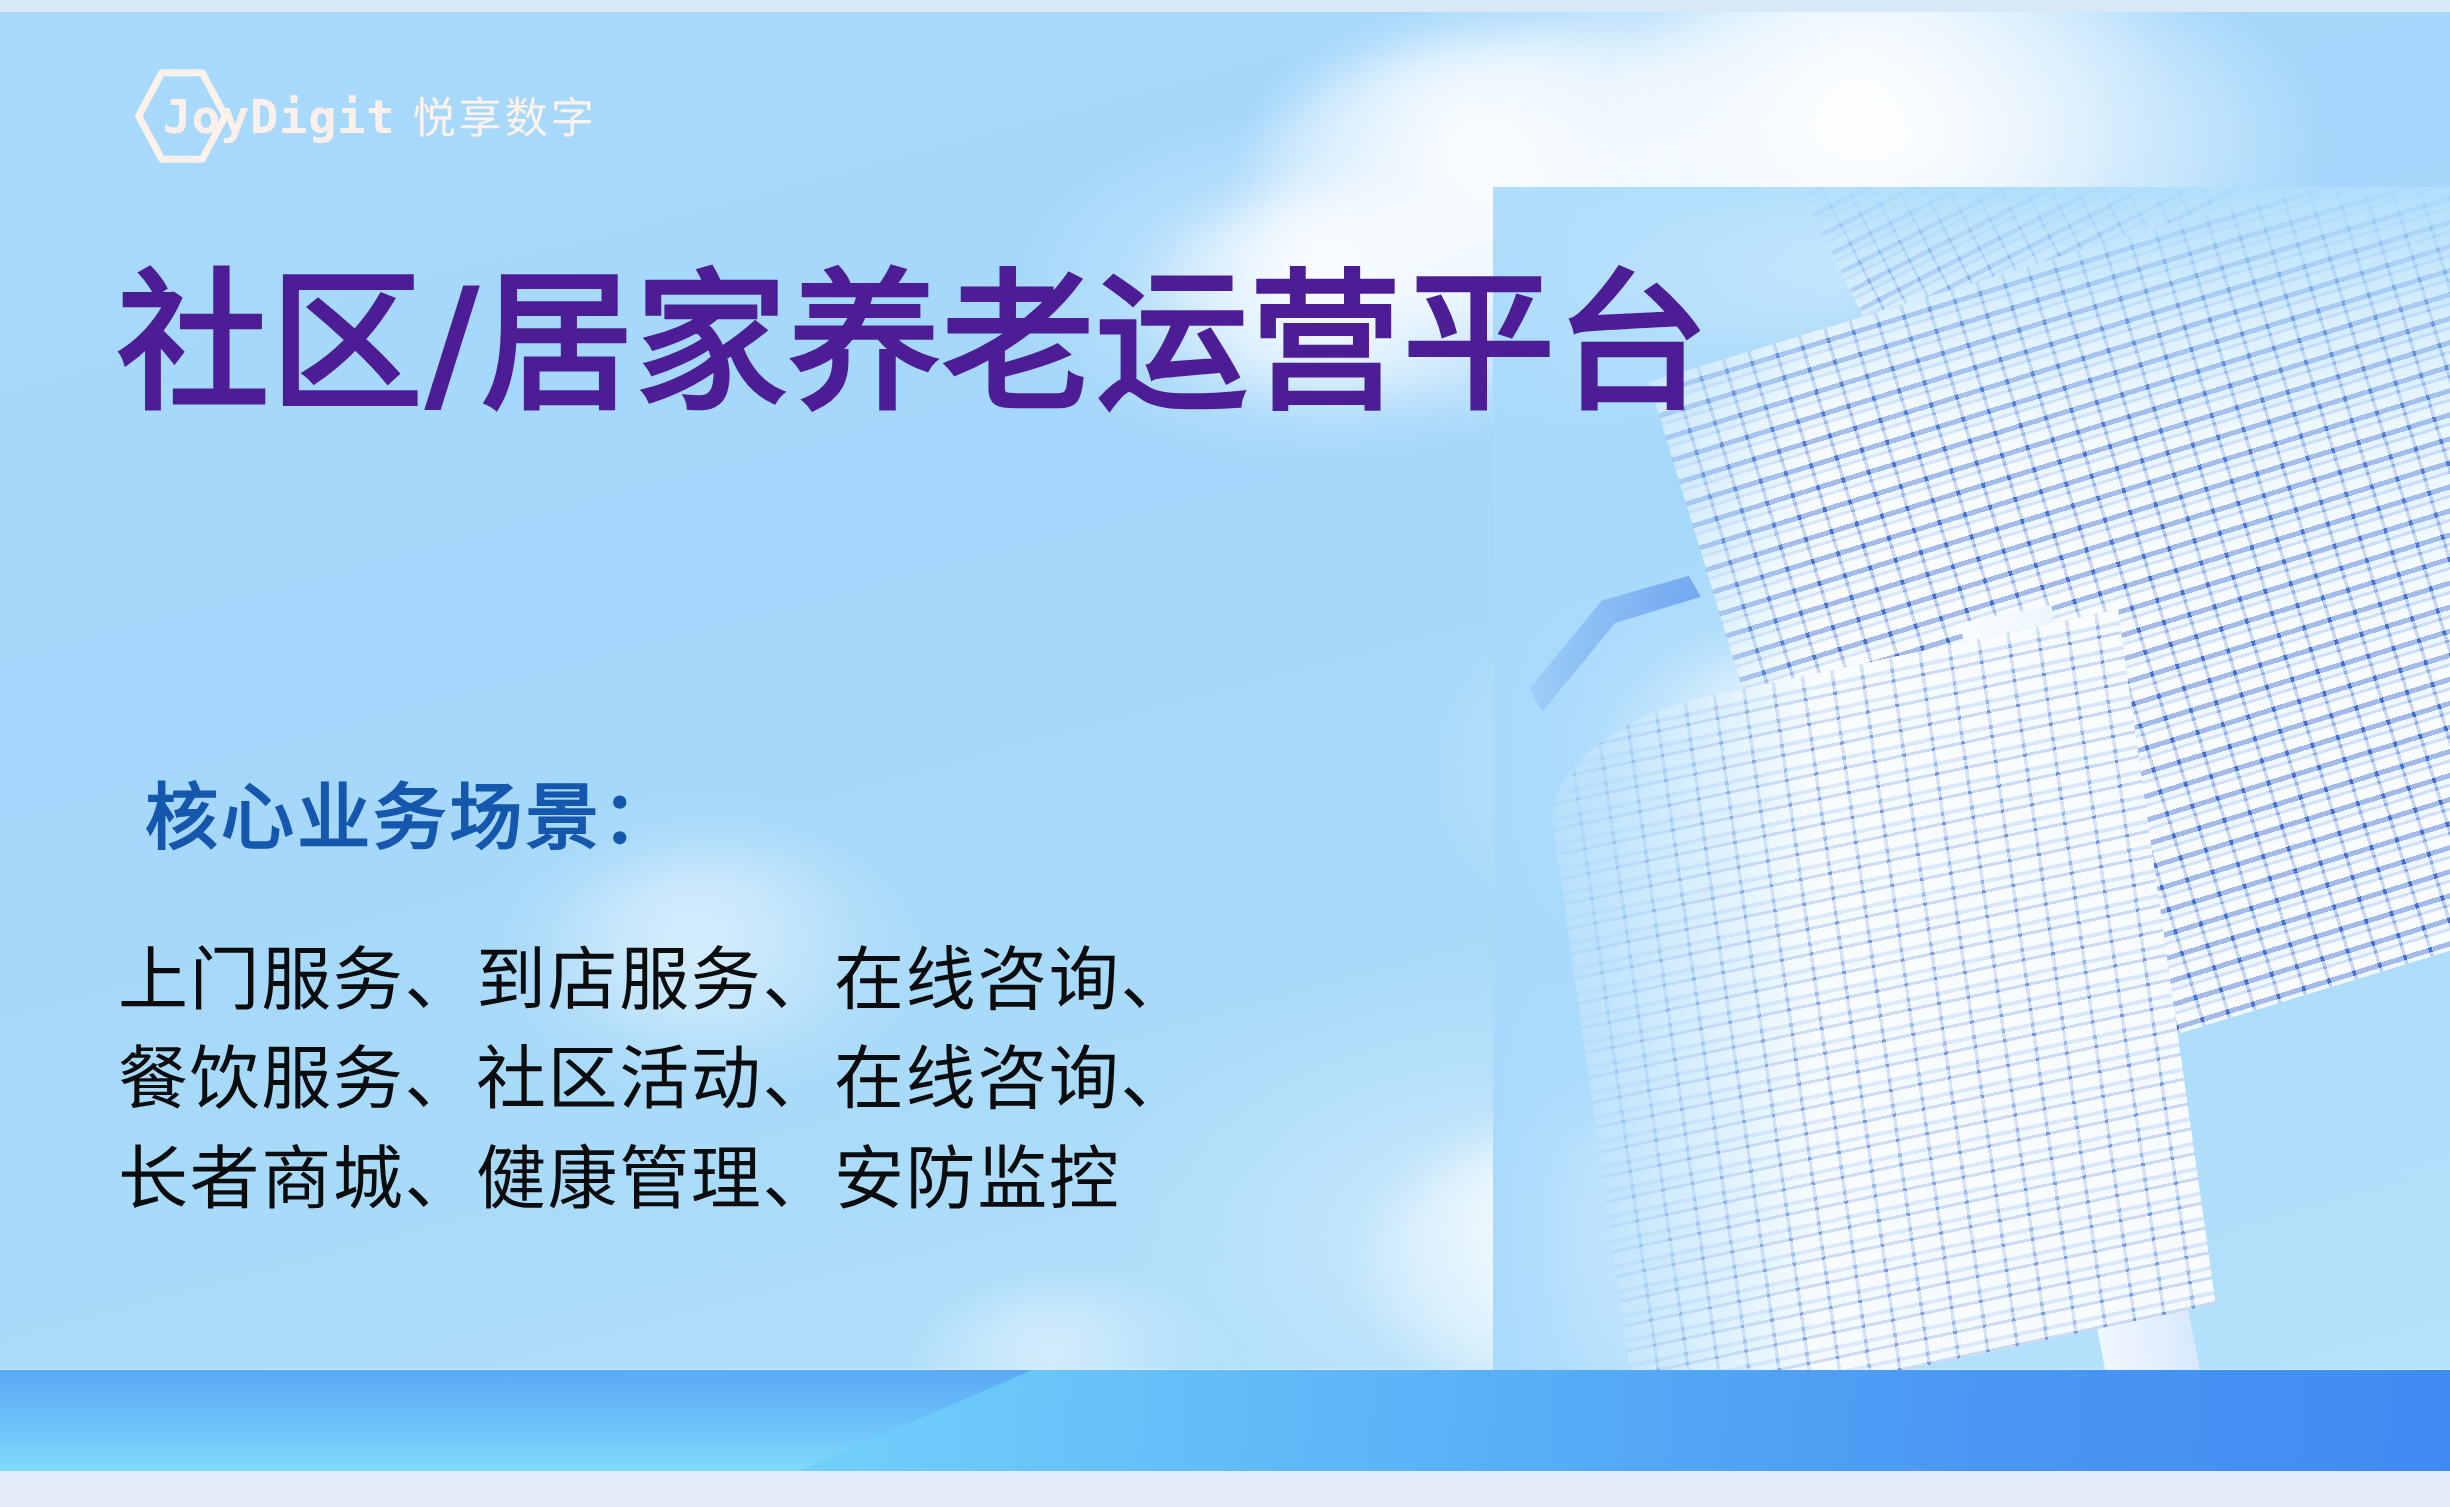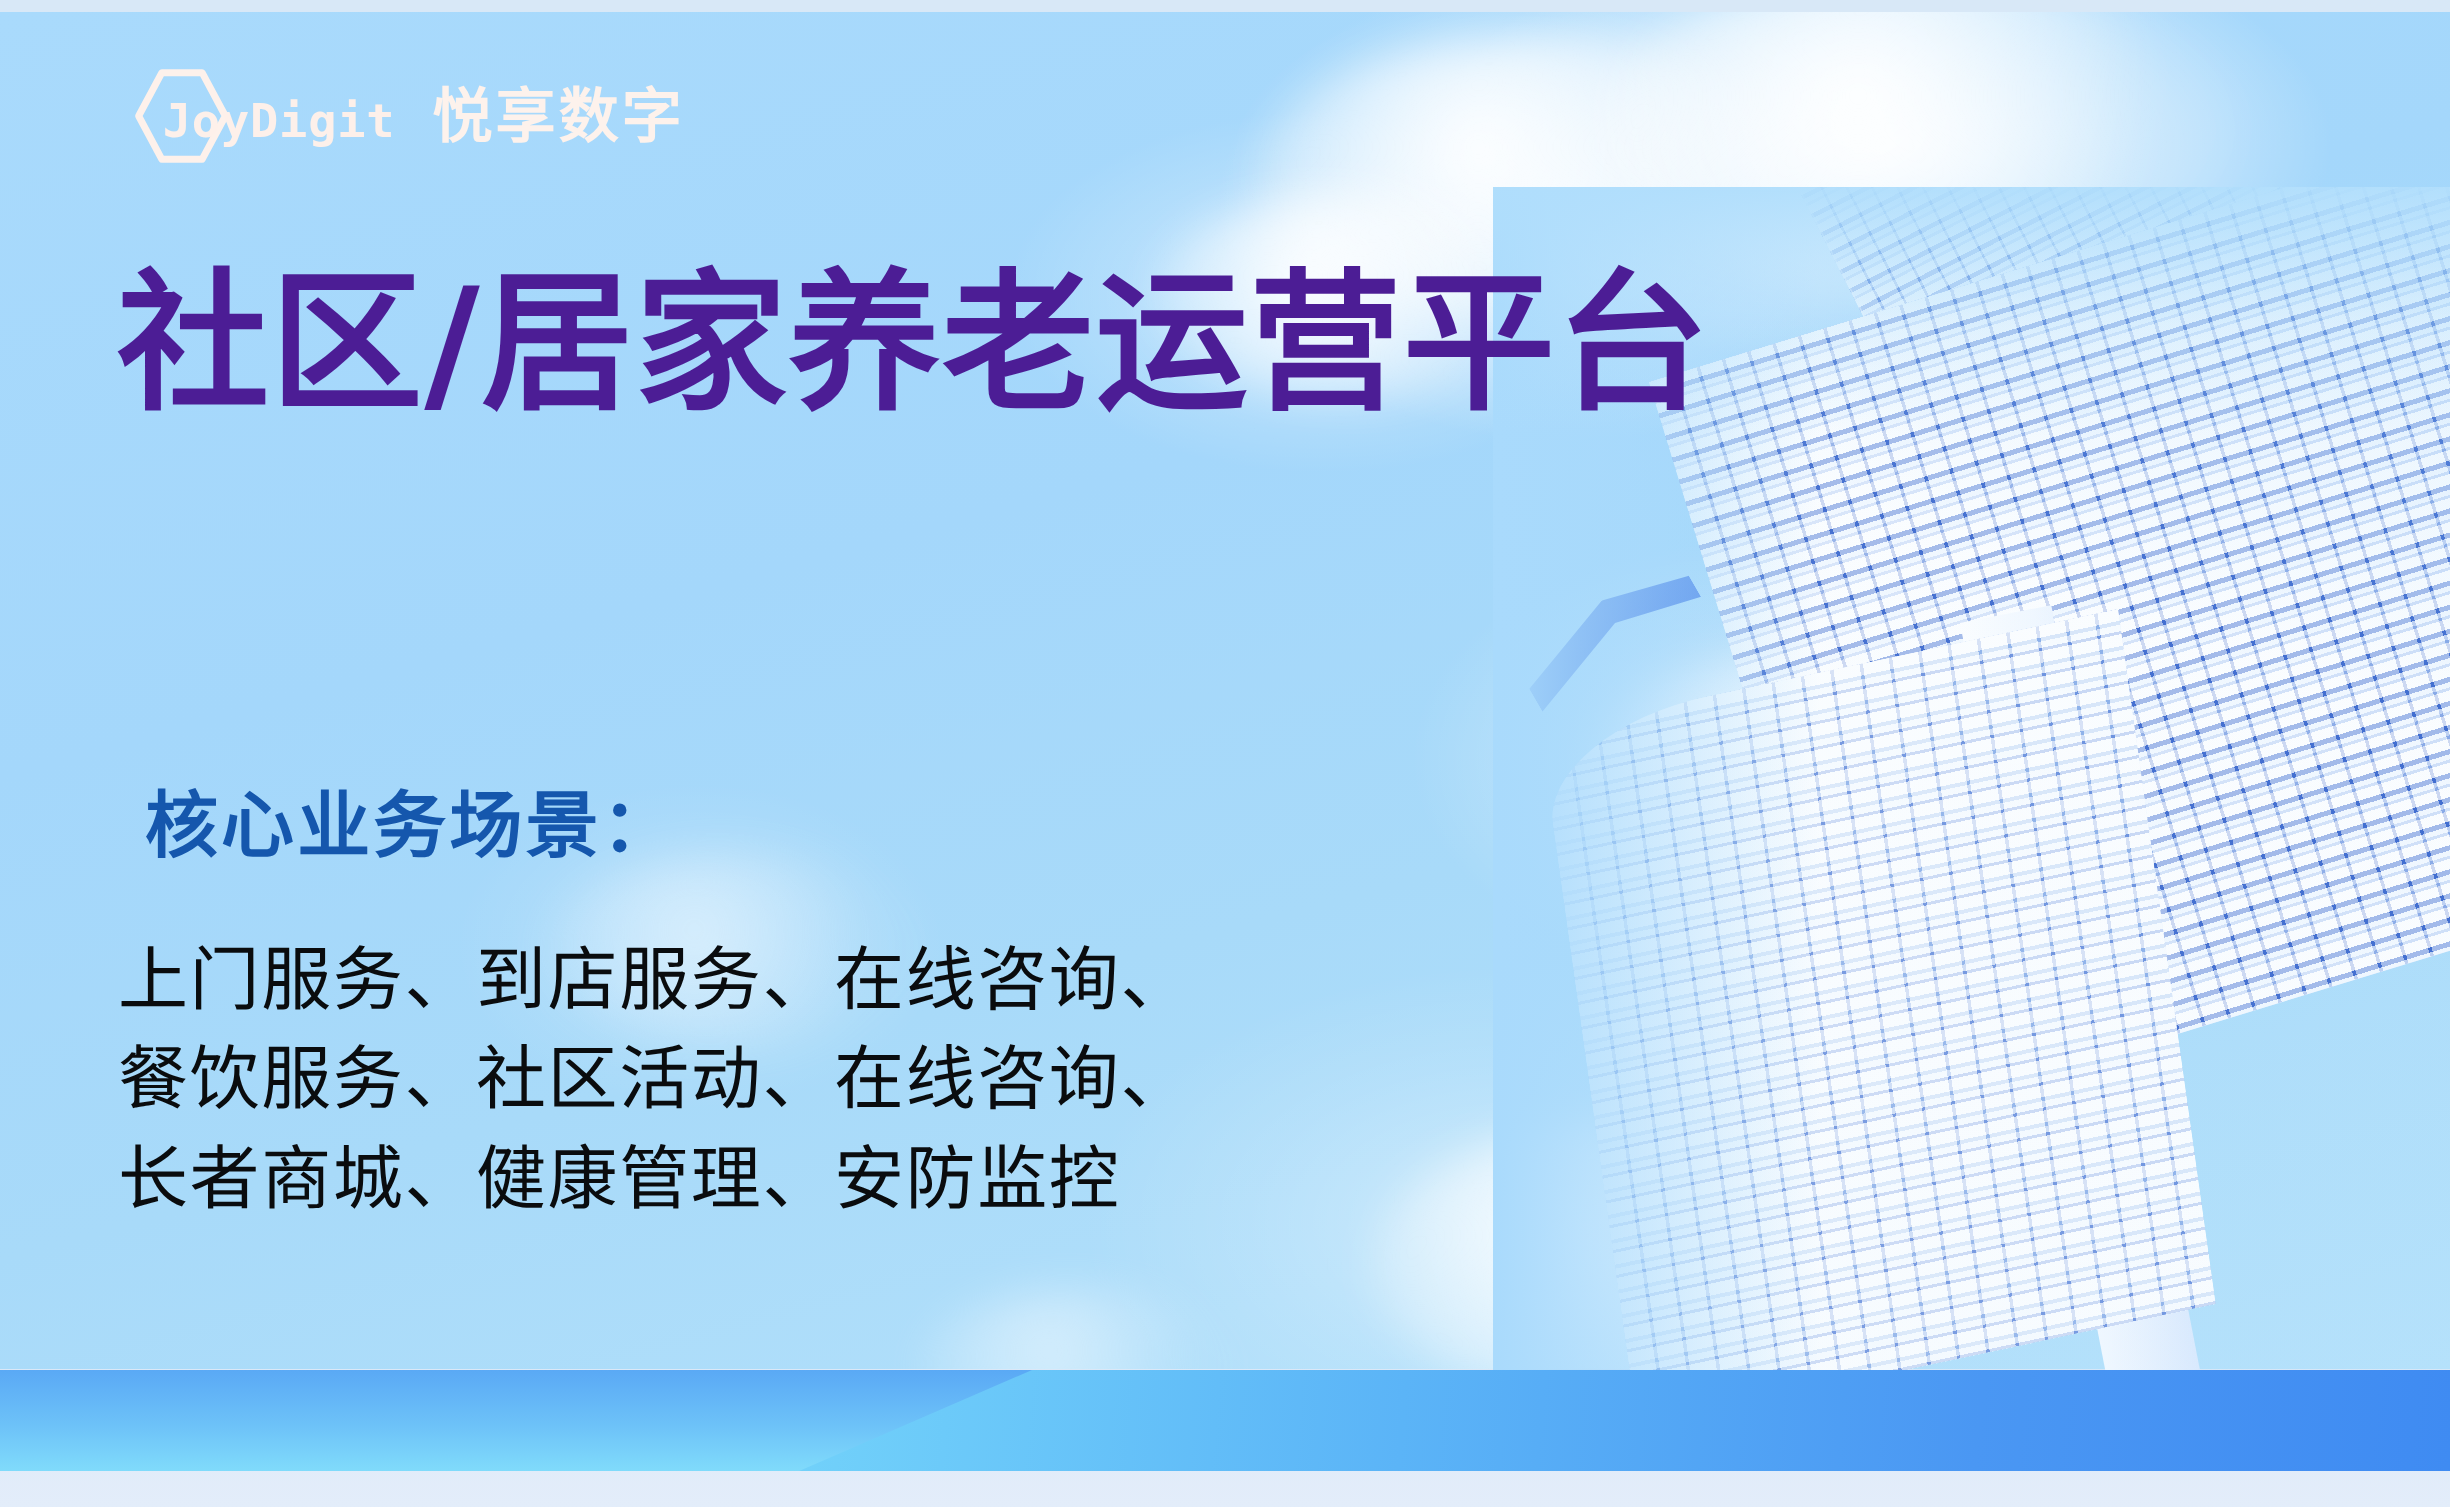--- a/index.html
+++ b/index.html
@@ -224,26 +224,25 @@
   }
   .logo-en {
     font-family: "DejaVu Sans Mono", "Liberation Mono", monospace;
     font-weight: 700;
     font-size: 47px;
     letter-spacing: 0.8px;
     color: #fdf0ea;
     line-height: 1;
   }
   .logo-cn {
-    font-weight: 700;
-    font-size: 60px;
+    font-weight: 400;
+    font-size: 43px;
     letter-spacing: 3.1px;
     color: #fdf2ec;
     line-height: 1;
-    margin-left: 20px;
   }
 
   
   .headline {
     position: absolute;
     left: 117px;
     top: 263px;
     font-size: 152px;
     font-weight: 700;
     color: #4c1d95;
@@ -258,21 +257,20 @@
     position: absolute;
     left: 145px;
     top: 778px;
     font-size: 73px;
     font-weight: 700;
     color: #1557ad;
     letter-spacing: 3.1px;
     line-height: 1.1;
     white-space: nowrap;
     z-index: 20;
-    margin-top: 8px;
   }
 
   
   .body-block {
     position: absolute;
     left: 118px;
     top: 931px;
     z-index: 20;
   }
   .body-line {

